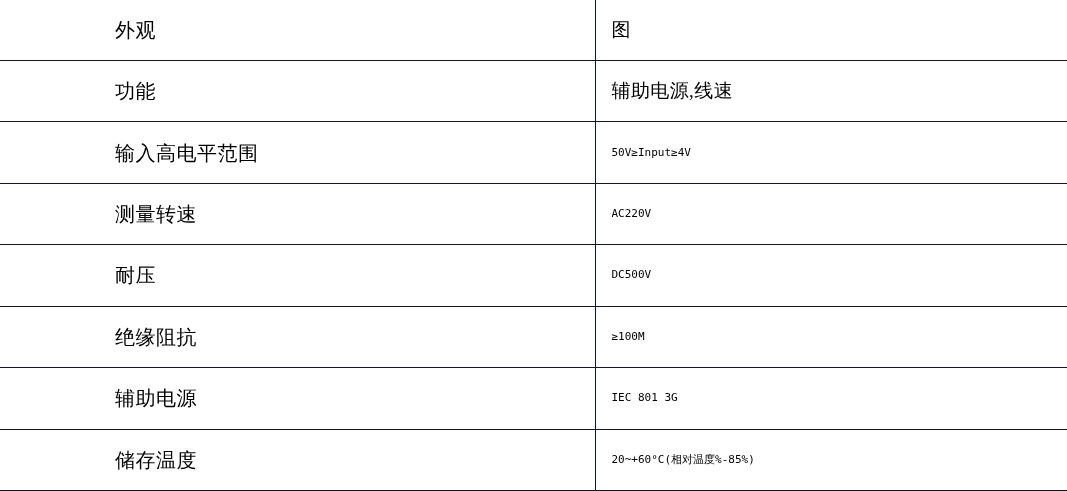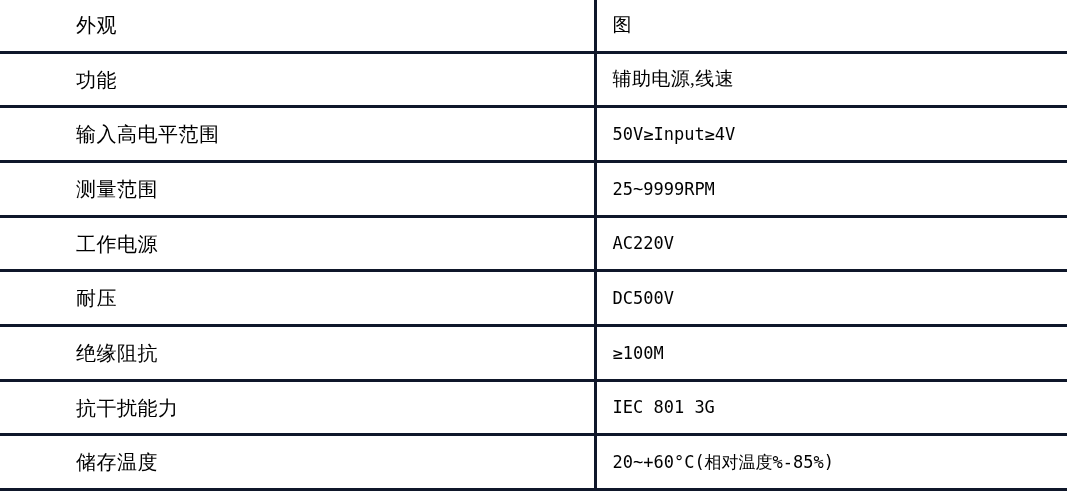--- a/index.html
+++ b/index.html
@@ -17,53 +17,53 @@
   .spec-table {
     border-collapse: collapse;
     table-layout: fixed;
     width: 1067px;
     height: 491px;
   }
   .spec-table col.c-label { width: 595px; }
   .spec-table col.c-value { width: 472px; }
 
   .spec-table td {
-    border: 3px solid #0f172a;
+    border: 1px solid #0f172a;
     padding: 0;
     vertical-align: middle;
     height: 32.7px;
     line-height: 1.1;
   }
   
   .spec-table tr td:first-child { border-left: none; }
   .spec-table tr td:last-child { border-right: none; }
   .spec-table tr:first-child td { border-top: none; }
 
   .label-cell {
     text-align: left;
   }
   .label-text {
     display: block;
-    padding-left: 76px;
+    padding-left: 115px;
     font-size: 20px;
     letter-spacing: 0.5px;
     font-family: "Liberation Serif", serif;
   }
   .value-cell {
     text-align: left;
   }
   .value-text {
     display: block;
     padding-left: 16px;
     font-size: 19px;
     letter-spacing: 0.4px;
   }
   .value-text.mono {
     font-family: "DejaVu Sans Mono", monospace;
-    font-size: 17px;
+    font-size: 11px;
     letter-spacing: 0px;
   }
 </style>
 </head>
 <body>
 
 <table class="spec-table">
   <colgroup>
     <col class="c-label">
     <col class="c-value">
@@ -88,29 +88,21 @@
       <tr>
         <td class="label-cell">
           <span class="label-text">输入高电平范围</span>
         </td>
         <td class="value-cell">
           <span class="value-text mono">50V≥Input≥4V</span>
         </td>
       </tr>
       <tr>
         <td class="label-cell">
-          <span class="label-text">测量范围</span>
-        </td>
-        <td class="value-cell">
-          <span class="value-text mono">25~9999RPM</span>
-        </td>
-      </tr>
-      <tr>
-        <td class="label-cell">
-          <span class="label-text">工作电源</span>
+          <span class="label-text">测量转速</span>
         </td>
         <td class="value-cell">
           <span class="value-text mono">AC220V</span>
         </td>
       </tr>
       <tr>
         <td class="label-cell">
           <span class="label-text">耐压</span>
         </td>
         <td class="value-cell">
@@ -120,21 +112,21 @@
       <tr>
         <td class="label-cell">
           <span class="label-text">绝缘阻抗</span>
         </td>
         <td class="value-cell">
           <span class="value-text mono">≥100M</span>
         </td>
       </tr>
       <tr>
         <td class="label-cell">
-          <span class="label-text">抗干扰能力</span>
+          <span class="label-text">辅助电源</span>
         </td>
         <td class="value-cell">
           <span class="value-text mono">IEC 801 3G</span>
         </td>
       </tr>
       <tr>
         <td class="label-cell">
           <span class="label-text">储存温度</span>
         </td>
         <td class="value-cell">

